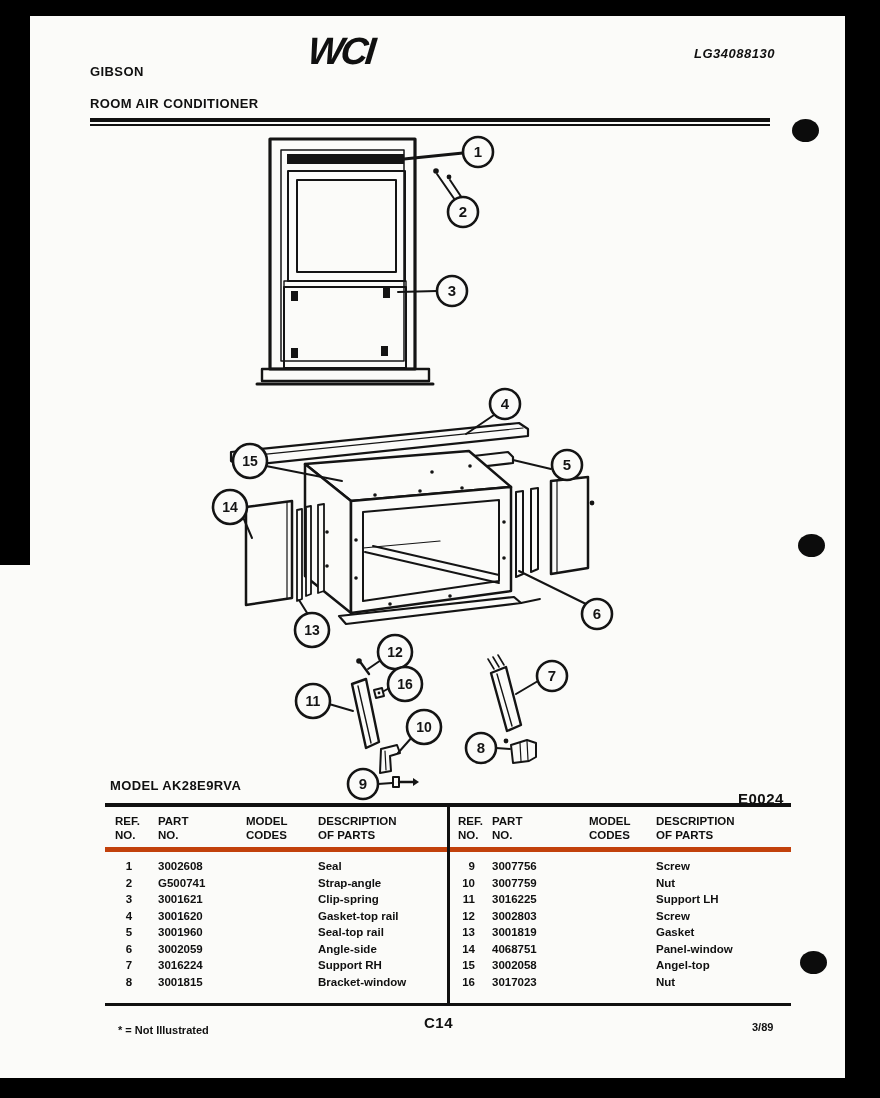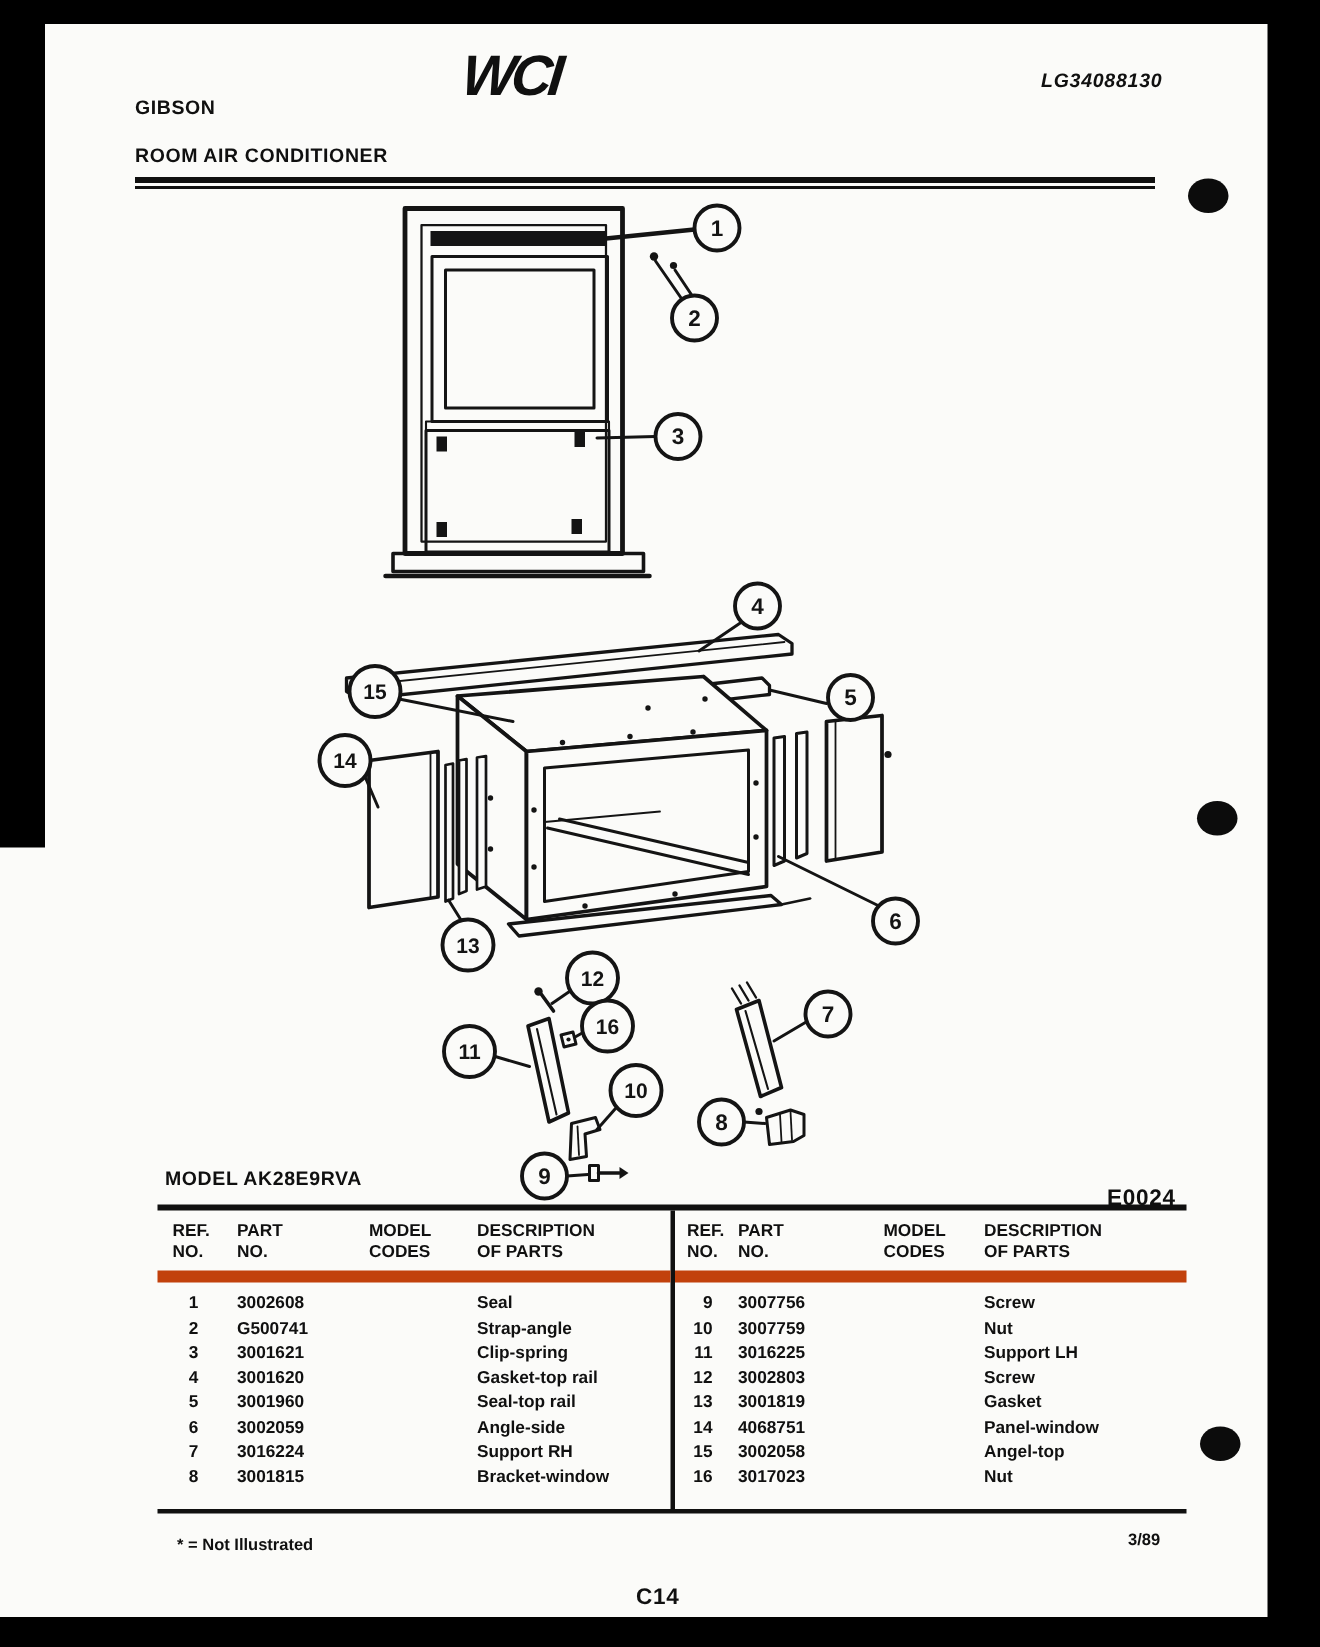--- a/index.html
+++ b/index.html
@@ -19,38 +19,38 @@
   .dot{width:27px;height:23px;background:#0c0c0c;border-radius:50%;}
   
   .model-label{left:110px;top:778px;font-size:13px;font-weight:700;letter-spacing:.4px;}
   .plate{left:738px;top:764px;font-size:15px;font-weight:700;letter-spacing:.5px;margin-top:26px;}
   
   .ptable{position:absolute;left:105px;top:803px;width:686px;border-top:4px solid #101010;border-bottom:3px solid #101010;font-weight:700;}
   .t-wrap{display:flex;}
   .t-half{box-sizing:border-box;}
   .t-left{width:345px;border-right:3px solid #101010;}
   .t-right{flex:1;}
-  .t-head{display:grid;padding:8px 0 5px 10px;border-bottom:8px solid #c2410c;font-size:11.5px;line-height:13.5px;}
+  .t-head{display:grid;padding:8px 0 5px 10px;border-bottom:5px solid #c2410c;font-size:11.5px;line-height:13.5px;}
   .t-left .t-head{grid-template-columns:28px 103px 72px 1fr;}
   .t-right .t-head{grid-template-columns:22px 104px 68px 1fr;padding-left:8px;}
   .t-body{padding:6px 0 13px 10px;}
   .t-right .t-body{padding-left:8px;}
   .tr{display:grid;height:16.5px;line-height:16.5px;font-size:11.5px;}
   .t-left .tr{grid-template-columns:28px 103px 72px 1fr;}
   .t-right .tr{grid-template-columns:22px 104px 68px 1fr;}
   .c{white-space:nowrap;overflow:visible;}
   .t-left .c.ref{text-align:center;}
   .t-right .c.ref{text-align:right;padding-right:5px;}
   .t-left .c.part, .t-left .h-part{padding-left:15px;}
   .t-right .c.part, .t-right .h-part{padding-left:12px;}
   .t-right .h-model, .t-right .c.codes{padding-left:5px;}
   .t-right .h-desc, .t-right .c.desc{padding-left:4px;}
   
   .foot-note{left:118px;top:1024px;font-size:11px;font-weight:700;}
-  .foot-page{left:424px;top:1056px;font-size:15px;font-weight:700;letter-spacing:.5px;text-align:center;}
+  .foot-page{left:424px;top:1014px;font-size:15px;font-weight:700;letter-spacing:.5px;text-align:center;}
   .foot-date{left:752px;top:1021px;font-size:11px;font-weight:700;}
   svg text{font-family:"Liberation Sans",sans-serif;}
 </style>
 </head>
 <body>
 
 <div id="screen">
   <div class="page"></div>
   <div class="page-patch"></div>
 

